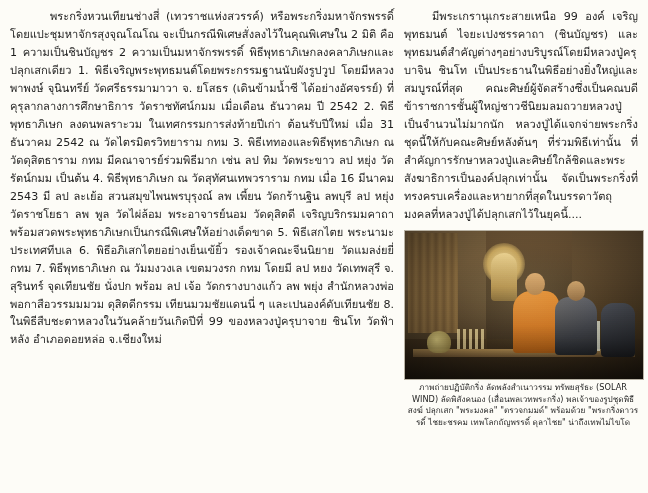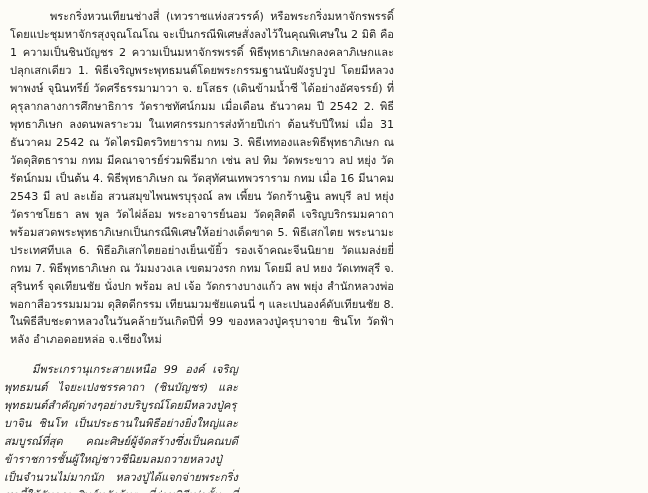--- a/index.html
+++ b/index.html
@@ -12,35 +12,34 @@
     background: #fdfcf7;
     font-family: "DejaVu Sans", sans-serif;
     overflow: hidden;
   }
   .page {
     position: relative;
     width: 648px;
     height: 493px;
     box-sizing: border-box;
     display: flex;
-    flex-direction: column;
+    flex-direction: row;
     background: #fdfcf7;
   }
   .col-left {
     width: 400px;
     box-sizing: border-box;
     padding: 8px 6px 4px 10px;
   }
   .col-right {
     width: 248px;
     box-sizing: border-box;
     padding: 8px 10px 4px 4px;
     display: flex;
     flex-direction: column;
-    font-style: italic;
   }
   .body-text {
     font-family: "DejaVu Sans", sans-serif;
     font-size: 11.1px;
     line-height: 1.62;
     color: #1d1d1d;
     text-align: justify;
     text-justify: inter-word;
     word-break: break-word;
     letter-spacing: 0px;
@@ -224,16 +223,17 @@
         <div class="ph-candles"></div>
         <div class="ph-flowers"></div>
         <div class="ph-monk-body"></div>
         <div class="ph-monk-head"></div>
         <div class="ph-person2-body"></div>
         <div class="ph-person2-head"></div>
         <div class="ph-person3-body"></div>
         <div class="ph-vignette"></div>
         <div class="ph-grain"></div>
       </div>
+      <div class="photo-caption">ภาพถ่ายปฏิบัติกริ่ง ลัดพลังสำเนาวรรม ทรัพยสุรัธะ (SOLAR WIND) ลัดพิสังคนอง (เสื่อนพลเวทพระกริ่ง) พลเจ้าของรูปชุดพิธีสงฆ์ ปลุกเสก "พระมงคล" "ตรวจกมมด์" พร้อมด้วย "พระกริ่งดาวรรดิ์ ไชยะชรคม เทพโลกถัญพรรดิ์ ดุลาไชย" น่าถึงเทพไม่ไขโด</div>
     </div>
   </div>
 
 </div>
 
 </body></html>

